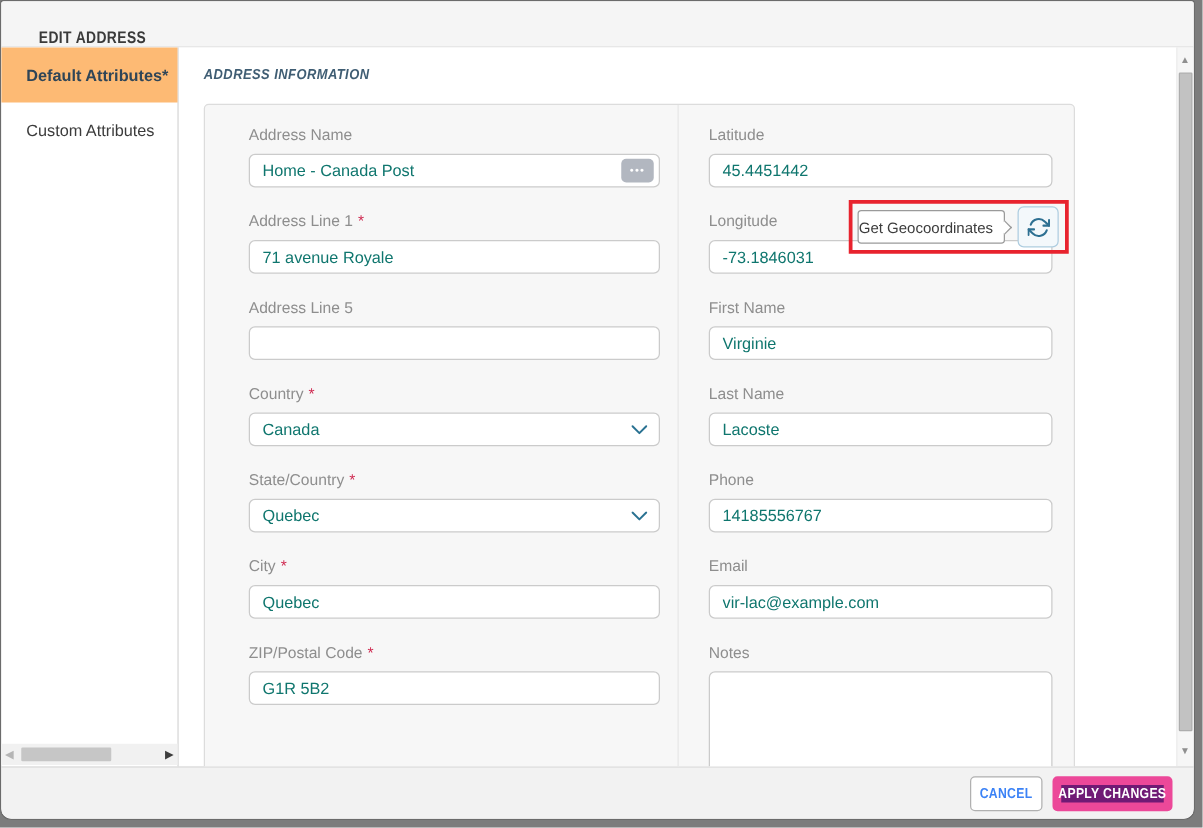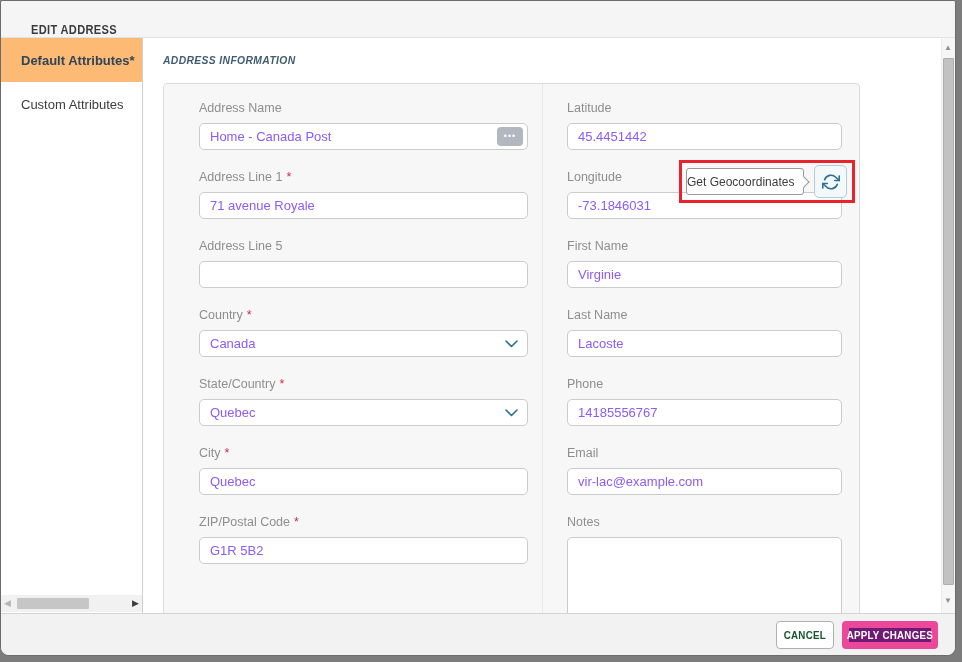--- a/index.html
+++ b/index.html
@@ -87,21 +87,21 @@
   .field-label {
     font-size:12.5px; color:#8e8e8e; height:13px; line-height:13px;
     margin-bottom:8px; white-space:nowrap;
   }
   .req { color:#cf2950; margin-left:4px; font-size:12.5px; }
   .field-input-wrap { position:relative; }
   .tinput {
     width:100%; height:27px;
     border:1px solid #cbcbcb; border-radius:5px;
     background:#fff; font-family:"Liberation Sans",sans-serif;
-    font-size:13px; color:#8b5cf6; padding:0 10px;
+    font-size:13px; color:#0f766e; padding:0 10px;
     outline:none;
   }
   textarea.tinput { height:90px; resize:none; padding-top:6px; }
   .ellipsis-btn {
     position:absolute; right:5px; top:4px; width:26px; height:19px;
     background:#b2b7c0; border:none; border-radius:4px;
     color:#fff; font-size:9px; letter-spacing:1px; line-height:19px;
     text-align:center; cursor:pointer; padding:0;
   }
   .chev {
@@ -150,21 +150,21 @@
   }
   .btn {
     height:28px; border-radius:4px; cursor:pointer;
     display:flex; align-items:center; justify-content:center;
     font-family:"Liberation Sans",sans-serif;
   }
   .btn span {
     font-size:11.5px; font-weight:bold; letter-spacing:.3px;
     display:inline-block; transform:scaleX(.85); white-space:nowrap;
   }
-  .btn.cancel { width:58px; background:#fff; border:1px solid #b0b0b0; color:#14532d; }
+  .btn.cancel { width:58px; background:#fff; border:1px solid #b0b0b0; color:#3b82f6; }
   .btn.apply  { width:96px; background:#701a75; border:7px solid #ec4899; color:#fff; }
 </style>
 </head>
 <body>
 
 <div class="window">
 
   <div class="titlebar">
     <span class="titlebar-text">EDIT ADDRESS</span>
   </div>

